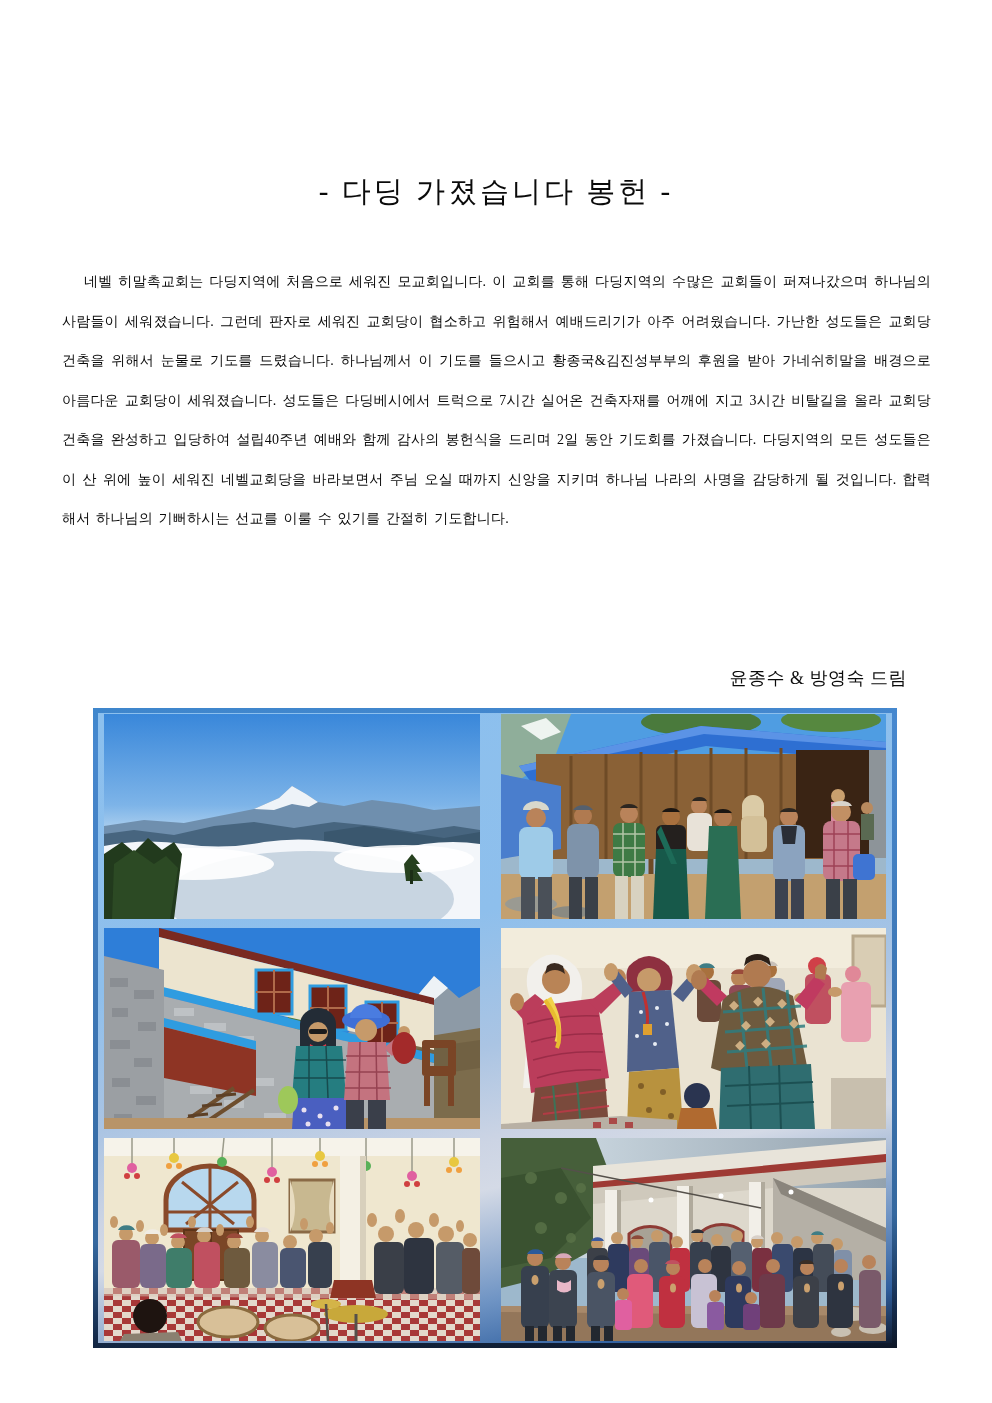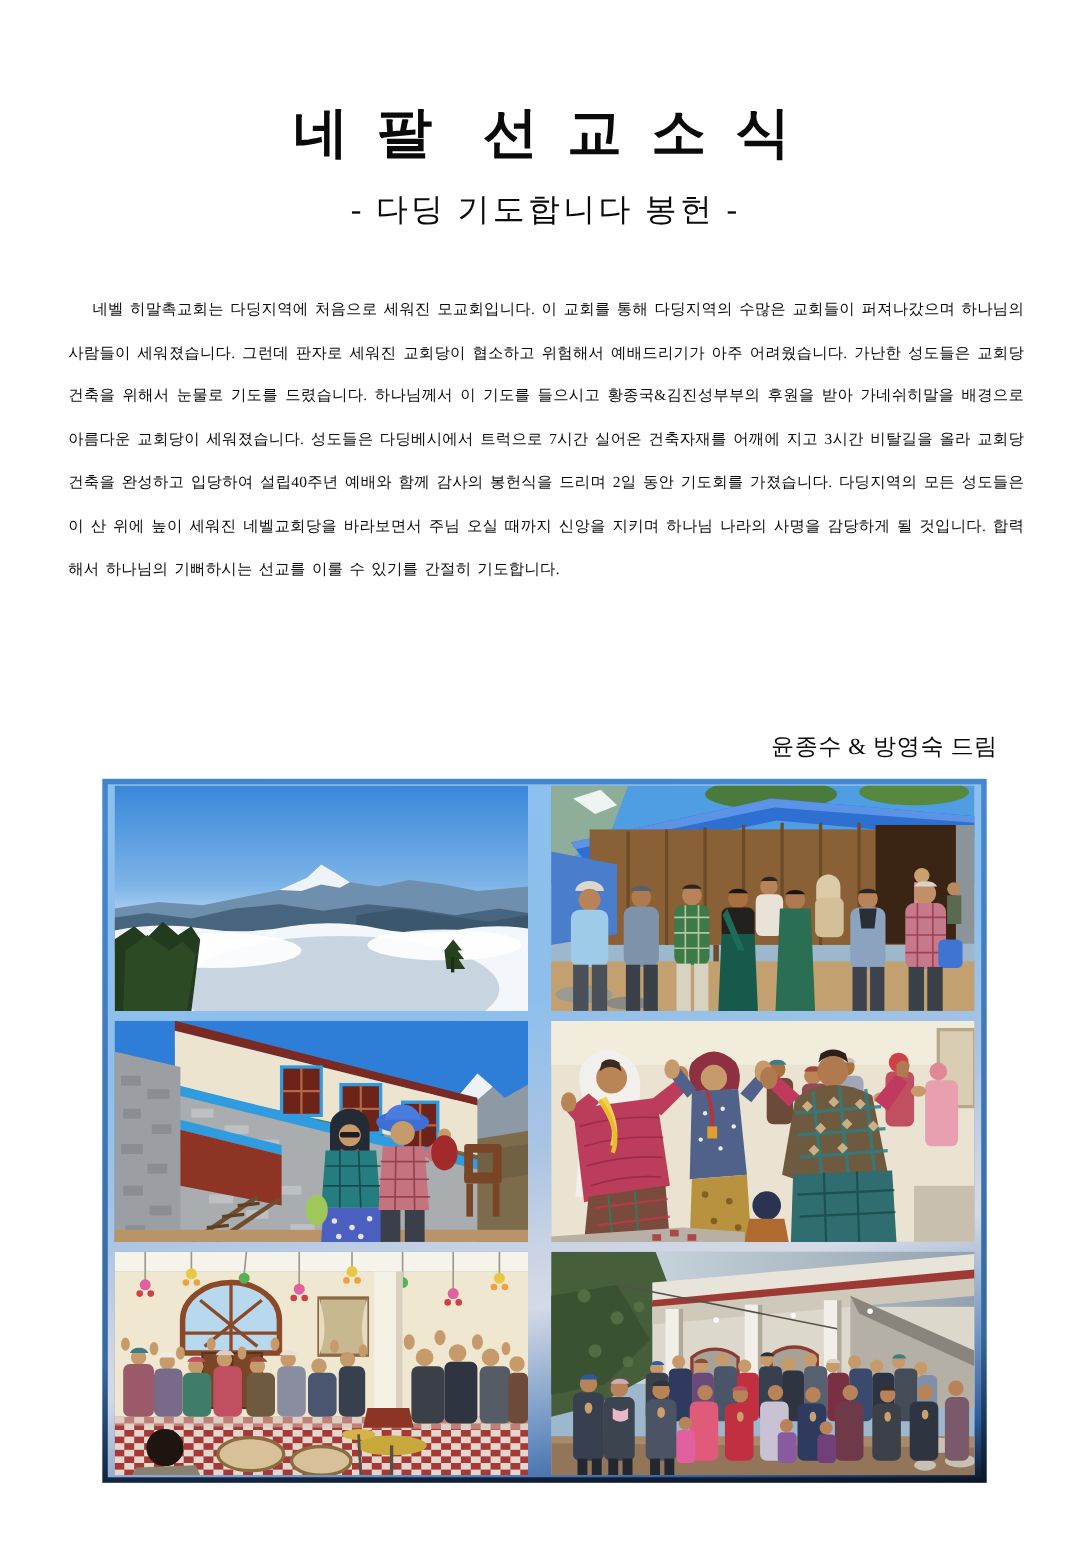--- a/index.html
+++ b/index.html
@@ -18,21 +18,21 @@
     white-space:pre;
   }
   .bodytext{
     position:absolute;top:262px;left:62px;width:869px;
     font-size:14px;line-height:39.5px;text-align:justify;text-justify:inter-word;
     letter-spacing:0.2px;word-spacing:2px;color:#0a0a0a;
   }
   .bodytext p{margin:0;text-indent:22px;}
   .signature{
     position:absolute;top:659px;left:62px;width:845px;text-align:right;
-    font-size:21px;line-height:39.5px;letter-spacing:0.5px;color:#0a0a0a;
+    font-size:18px;line-height:39.5px;letter-spacing:0.5px;color:#0a0a0a;
   }
   .gallery{
     position:absolute;top:708px;left:93px;width:804px;height:640px;box-sizing:border-box;
     padding:5px;
     background:linear-gradient(178deg,#3e86cc 0%,#4788cf 6%,#35689f 80%,#142b4c 94%,#0d1626 100%);
   }
   .gallery-inner{
     width:100%;height:100%;box-sizing:border-box;
     padding:1px 6px 2px 6px;
     background:linear-gradient(168deg,#8cc0ee 0%,#8ebfec 35%,#aac4e3 52%,#ccd4e4 64%,#d4dae6 70%,#6f94c4 84%,#2f5f9f 93%,#101d33 100%);
@@ -40,22 +40,21 @@
     column-gap:21px;row-gap:9px;
   }
   .photo{position:relative;overflow:hidden;background:#9db8cc;}
   .photo svg{display:block;width:100%;height:100%;}
 </style>
 </head>
 <body>
 
 <div class="page">
 
-  <div class="title">네 팔  선 교 소 식</div>
-  <div class="subtitle">- 다딩 기도합니다 봉헌 -</div>
+  <div class="subtitle">- 다딩 가졌습니다 봉헌 -</div>
 
   <div class="bodytext">
     <p>네벨 히말촉교회는 다딩지역에 처음으로 세워진 모교회입니다. 이 교회를 통해 다딩지역의 수많은 교회들이 퍼져나갔으며 하나님의 사람들이 세워졌습니다. 그런데 판자로 세워진 교회당이 협소하고 위험해서 예배드리기가 아주 어려웠습니다. 가난한 성도들은 교회당 건축을 위해서 눈물로 기도를 드렸습니다. 하나님께서 이 기도를 들으시고 황종국&amp;김진성부부의 후원을 받아 가네쉬히말을 배경으로 아름다운 교회당이 세워졌습니다. 성도들은 다딩베시에서 트럭으로 7시간 실어온 건축자재를 어깨에 지고 3시간 비탈길을 올라 교회당 건축을 완성하고 입당하여 설립40주년 예배와 함께 감사의 봉헌식을 드리며 2일 동안 기도회를 가졌습니다. 다딩지역의 모든 성도들은 이 산 위에 높이 세워진 네벨교회당을 바라보면서 주님 오실 때까지 신앙을 지키며 하나님 나라의 사명을 감당하게 될 것입니다. 합력해서 하나님의 기뻐하시는 선교를 이룰 수 있기를 간절히 기도합니다.</p>
   </div>
 
   <div class="signature">윤종수 &amp; 방영숙 드림</div>
 
   <div class="gallery">
     <div class="gallery-inner">
 

